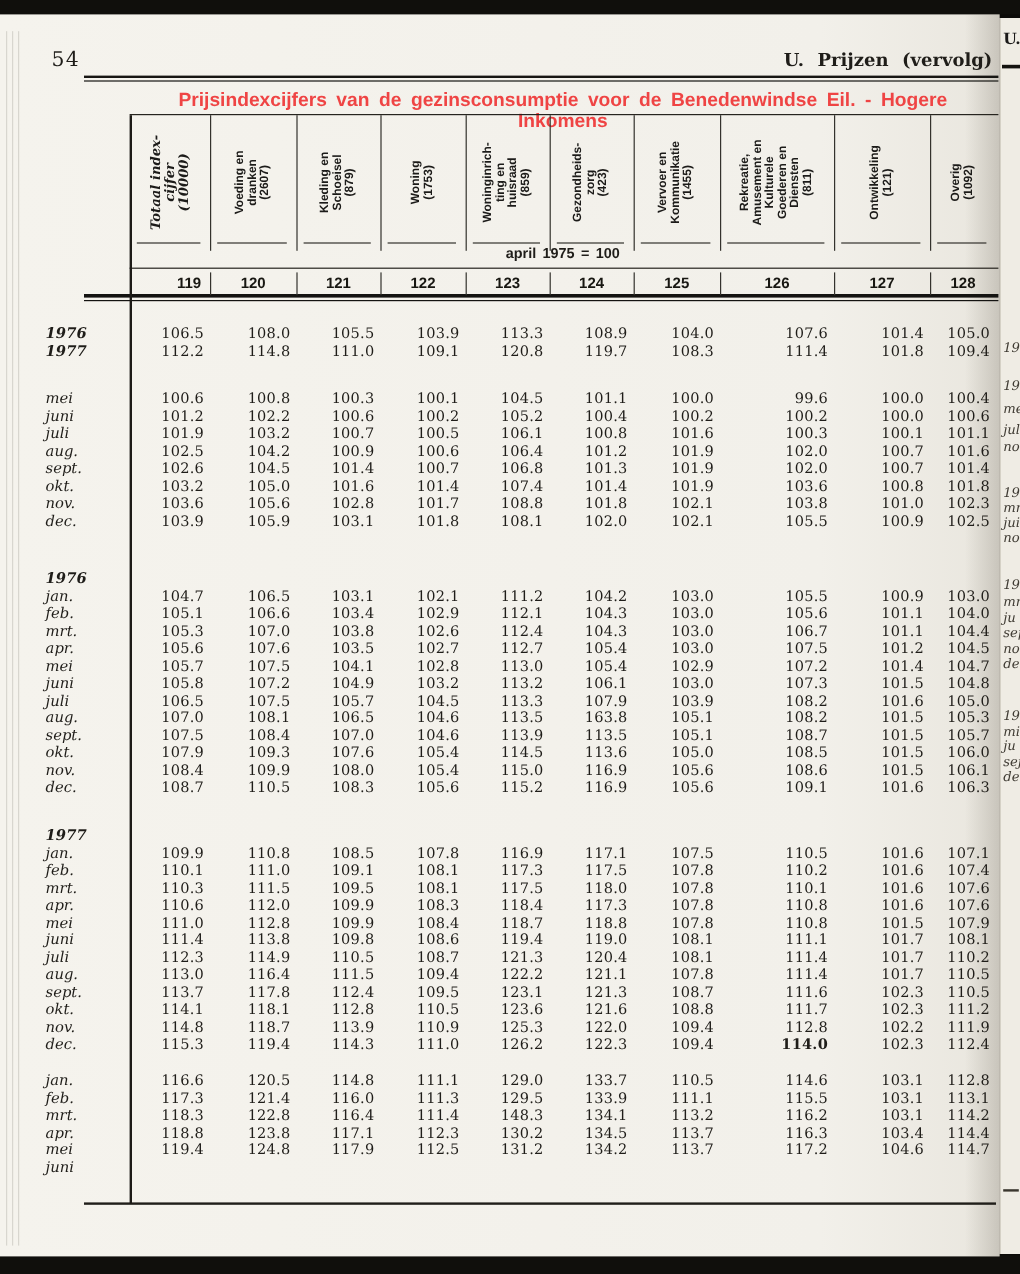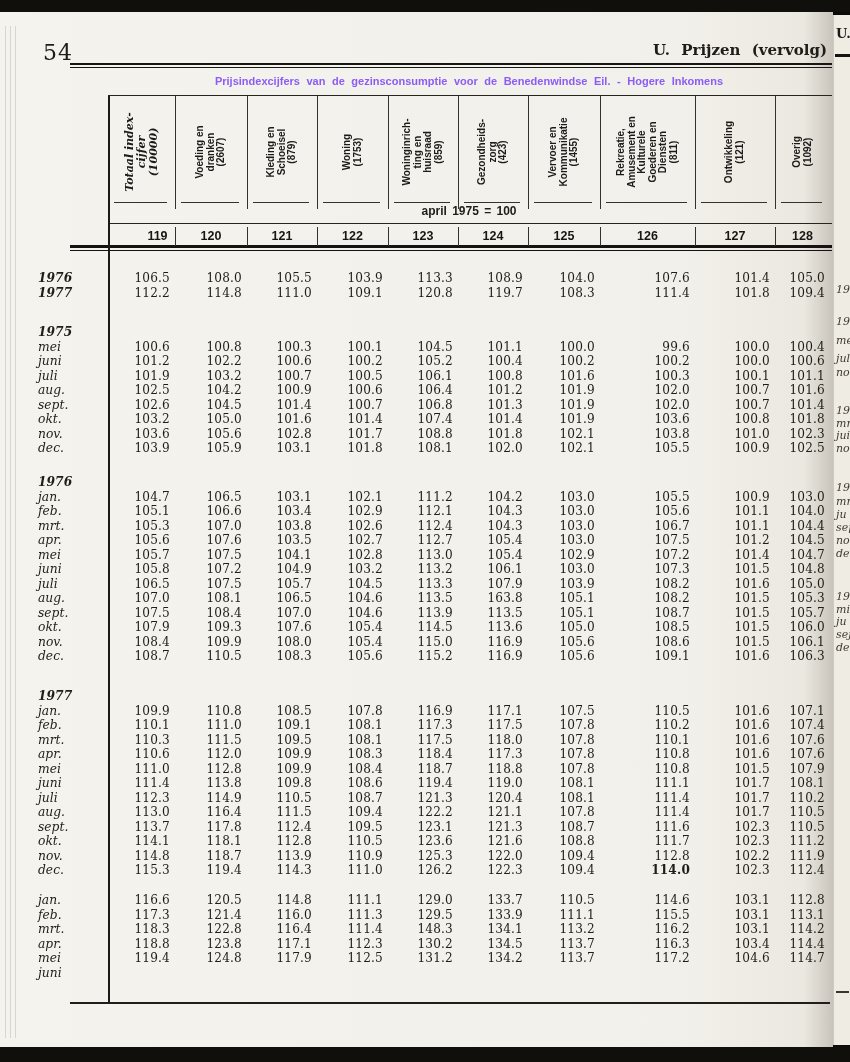--- a/index.html
+++ b/index.html
@@ -10,36 +10,36 @@
          background:linear-gradient(90deg,#f5f3ed 0%,#f2f0ea 82%,#e9e6de 100%);}
   .p2{position:absolute;left:833px;top:15px;width:17px;height:1030px;
       background:#efece4;border-left:1px solid #cfcabf;}
   .gut{position:absolute;left:804px;top:12px;width:29px;height:1035px;
        background:linear-gradient(90deg,rgba(70,62,48,0) 0%,rgba(70,62,48,0.20) 100%);}
   .eline{position:absolute;top:26px;height:1012px;width:1px;background:rgba(90,85,70,0.18);}
   .band{position:absolute;left:0;width:850px;background:#100f0c;}
   .band.top{top:0;height:12px;}
   .band.bot{top:1046px;height:16px;}
 
-  .pn{position:absolute;left:43px;top:40px;font-size:22px;letter-spacing:1px;}
+  .pn{position:absolute;left:43px;top:40px;font-size:17px;letter-spacing:1px;}
   .rh{position:absolute;left:300px;top:41px;width:527px;text-align:right;
       font-weight:bold;font-size:15px;word-spacing:6px;}
 
   .ruleA{position:absolute;left:70px;top:63px;width:762px;height:2px;
          border-top:2.5px solid #171613;border-bottom:1.5px solid #171613;}
   .ruleB{position:absolute;left:108px;top:95px;width:724px;height:1.4px;background:#26241f;}
   .ruleC{position:absolute;left:108px;top:223px;width:724px;height:1.3px;background:#26241f;}
   .ruleD{position:absolute;left:70px;top:245px;width:762px;height:2px;
          border-top:3px solid #141311;border-bottom:1.5px solid #141311;}
   .ruleE{position:absolute;left:70px;top:1002px;width:760px;height:1.8px;background:#201e1a;}
   .vline{position:absolute;left:108px;top:96px;width:1.7px;height:907px;background:#1d1b17;}
 
   .title{position:absolute;left:108px;top:75px;width:722px;text-align:center;
-         font-family:"Liberation Sans",sans-serif;font-weight:bold;font-size:11px;
-         word-spacing:3.5px;color:#8b5cf6;}
+         font-family:"Liberation Sans",sans-serif;font-weight:bold;font-size:16px;
+         word-spacing:3.5px;color:#ef4444;}
   .apr{position:absolute;left:108px;top:204px;width:722px;text-align:center;
        font-family:"Liberation Sans",sans-serif;font-weight:bold;font-size:12px;word-spacing:2px;}
 
   .hc{position:absolute;top:96px;height:112px;}
   .hc .rot{position:absolute;left:50%;top:50%;width:112px;
            transform:translate(-50%,-50%) rotate(-90deg);text-align:center;
            font-family:"Liberation Sans",sans-serif;font-weight:bold;font-size:10px;
            line-height:10.6px;color:#1c1b19;}
   .hc.it .rot{font-family:"DejaVu Serif",serif;font-style:italic;font-size:11px;line-height:12px;}
   .hsep{position:absolute;top:96px;height:113px;width:1.3px;background:#34322d;}
@@ -179,23 +179,20 @@
           <span class="cell" style="width: 71px;">109.1</span>
           <span class="cell" style="width: 70px;">120.8</span>
           <span class="cell" style="width: 70px;">119.7</span>
           <span class="cell" style="width: 72px;">108.3</span>
           <span class="cell" style="width: 95px;">111.4</span>
           <span class="cell" style="width: 80px;">101.8</span>
           <span class="cell" style="width: 55px;">109.4</span>
         </div>
       </div>
       <div class="sec" style="top: 325px;">
-        <div class="row">
-          <span class="lbl yr">1975</span>
-        </div>
         <div class="row">
           <span class="lbl">mei</span>
           <span class="cell" style="width: 67px;">100.6</span>
           <span class="cell" style="width: 72px;">100.8</span>
           <span class="cell" style="width: 70px;">100.3</span>
           <span class="cell" style="width: 71px;">100.1</span>
           <span class="cell" style="width: 70px;">104.5</span>
           <span class="cell" style="width: 70px;">101.1</span>
           <span class="cell" style="width: 72px;">100.0</span>
           <span class="cell" style="width: 95px;">99.6</span>

